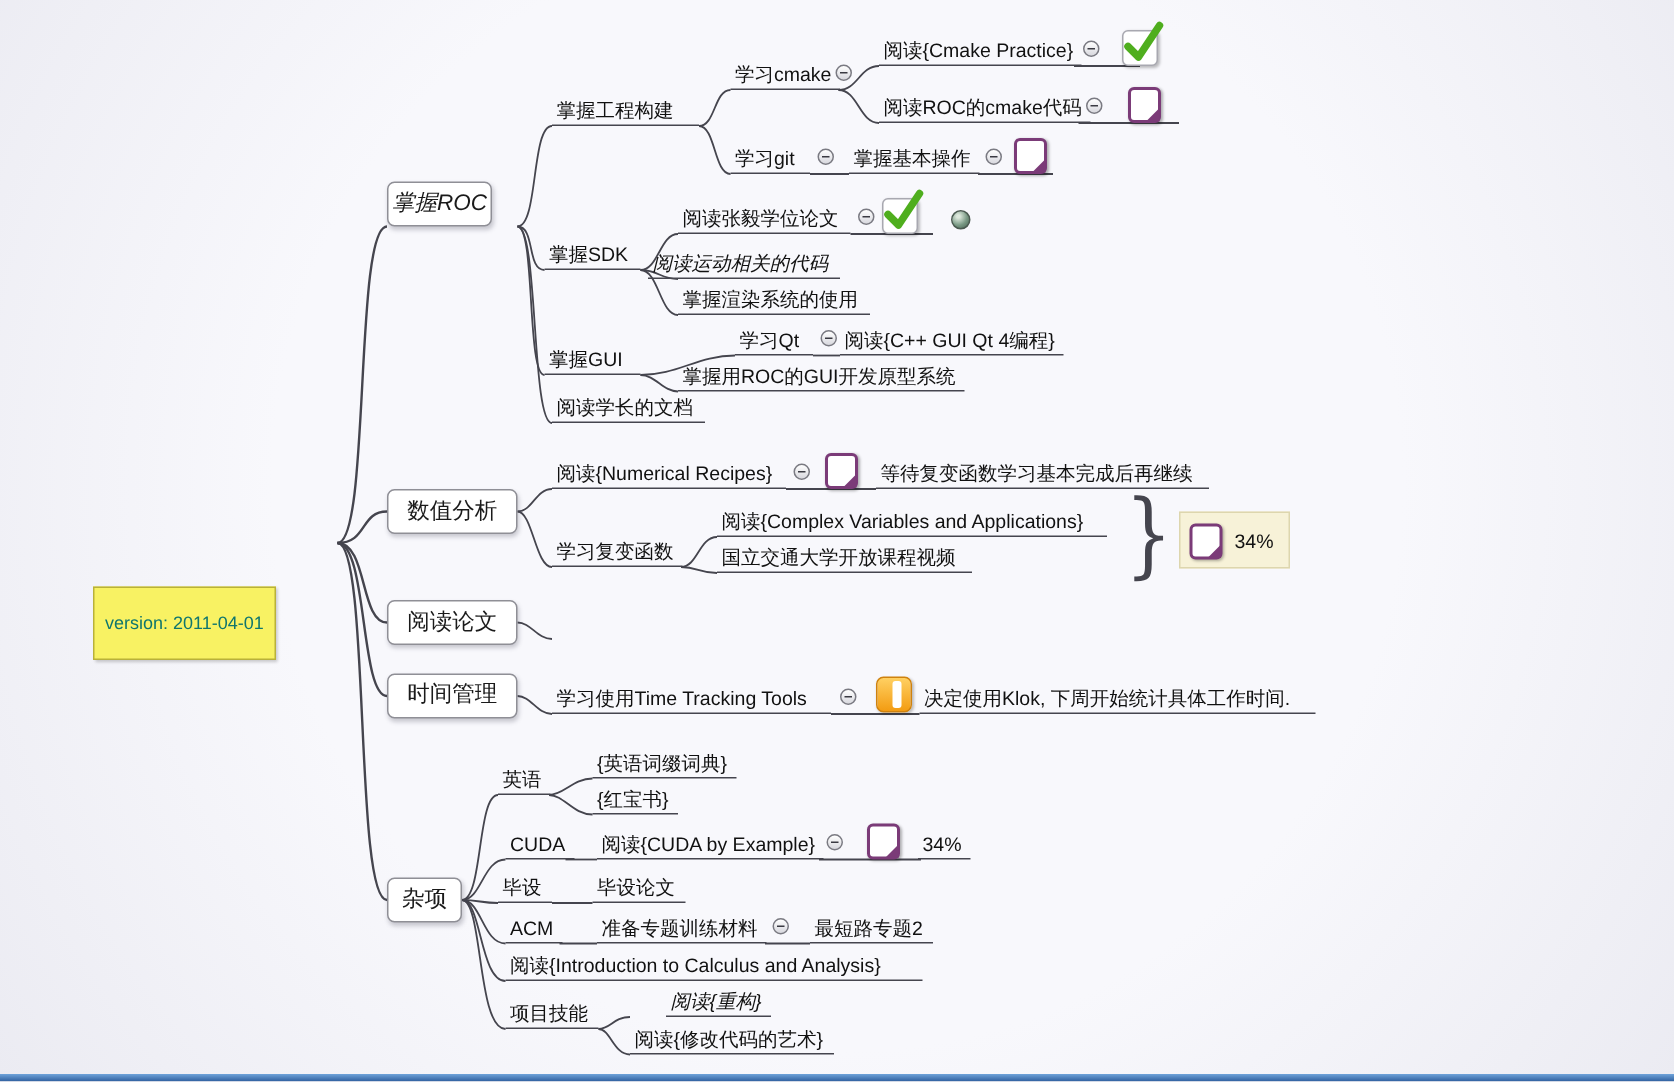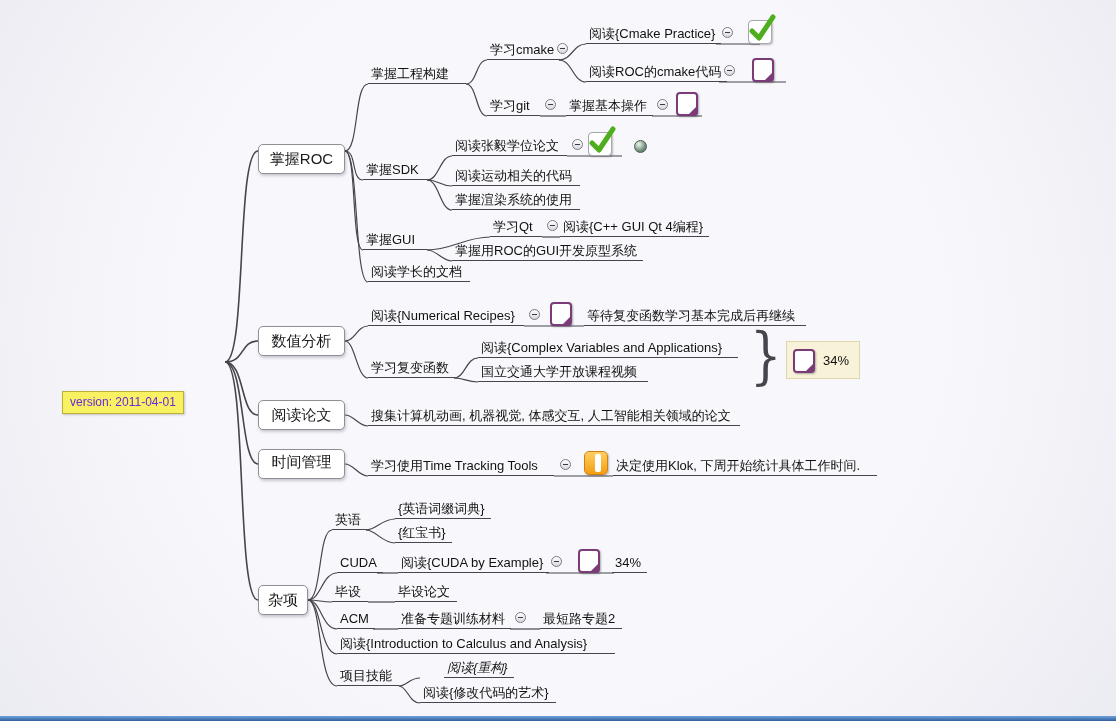--- a/index.html
+++ b/index.html
@@ -16,21 +16,21 @@
     position:absolute; left:18px; top:334px; width:207px; height:56px; box-sizing:border-box;
     background:linear-gradient(180deg,#dcedfb 0%,#b7d9f2 50%,#9ccaeb 100%);
     border:1px solid #7da8cd; border-radius:10px;
     font-size:21px; font-weight:bold; color:#3a5577;
     text-align:center; line-height:54px;
     box-shadow:2px 3px 5px rgba(50,60,90,.30);
   }
   .version-tag {
     position:absolute; left:62px; top:391px;
     background:#f8f263; border:1px solid #b9b139;
-    font-size:12px; line-height:15px; padding:3px 7px; color:#6d28d9;
+    font-size:12px; line-height:15px; padding:16px 7px; color:#0f766e;
     box-shadow:1px 1px 2px rgba(0,0,0,.2);
   }
   .topic {
     position:absolute; box-sizing:border-box; height:30px;
     background:#fff; border:1px solid #8f8f96; border-radius:5px;
     font-size:15px; color:#1a1a1a; text-align:center; line-height:28px;
     box-shadow:1px 2px 3px rgba(60,60,80,.25); white-space:nowrap;
   }
   .leaf {
     position:absolute; box-sizing:border-box; white-space:nowrap;
@@ -138,54 +138,53 @@
     <path d="M719,82 L786,82"></path>
     <path d="M652,116 L702,116"></path>
     <path d="M567,156 L622,156"></path>
     <path d="M524,326 L584,326"></path>
     <path d="M554,476 L613,476"></path>
     <path d="M546,573 L614,573"></path>
   </svg>
 
   <div class="version-tag">version: 2011-04-01</div>
 
-  <div class="topic" style="left:258px;top:144px;width:87px;">掌握ROC</div>
+  <div class="topic" style="left:258px;top:121px;width:70px;font-style:italic;">掌握ROC</div>
   <div class="topic" style="left:258px;top:326px;width:87px;">数值分析</div>
   <div class="topic" style="left:258px;top:400px;width:87px;">阅读论文</div>
   <div class="topic" style="left:258px;top:449px;width:87px;font-family:Liberation Mono, monospace;">时间管理</div>
   <div class="topic" style="left:258px;top:585px;width:50px;">杂项</div>
 
   <div class="leaf" style="left:368px;top:64px;min-width:98px;">掌握工程构建</div>
   <div class="leaf" style="left:487px;top:40px;min-width:72px;">学习cmake</div>
   <div class="leaf" style="left:586px;top:24px;min-width:130px;">阅读{Cmake Practice}</div>
   <div class="leaf" style="left:586px;top:62px;min-width:133px;">阅读ROC的cmake代码</div>
   <div class="leaf" style="left:487px;top:96px;min-width:53px;">学习git</div>
   <div class="leaf" style="left:566px;top:96px;min-width:86px;">掌握基本操作</div>
   <div class="leaf" style="left:363px;top:160px;min-width:64px;">掌握SDK</div>
   <div class="leaf" style="left:452px;top:136px;min-width:115px;">阅读张毅学位论文</div>
-  <div class="leaf" style="left:452px;top:166px;min-width:128px;">阅读运动相关的代码</div>
+  <div class="leaf" style="left:432px;top:166px;min-width:128px;font-style:italic;">阅读运动相关的代码</div>
   <div class="leaf" style="left:452px;top:190px;min-width:128px;">掌握渲染系统的使用</div>
   <div class="leaf" style="left:363px;top:230px;min-width:64px;">掌握GUI</div>
   <div class="leaf" style="left:490px;top:217px;min-width:52px;">学习Qt</div>
   <div class="leaf" style="left:560px;top:217px;min-width:130px;">阅读{C++ GUI Qt 4编程}</div>
   <div class="leaf" style="left:452px;top:241px;min-width:190px;">掌握用ROC的GUI开发原型系统</div>
   <div class="leaf" style="left:368px;top:262px;min-width:102px;">阅读学长的文档</div>
 
   <div class="leaf" style="left:368px;top:306px;min-width:156px;">阅读{Numerical Recipes}</div>
   <div class="leaf" style="left:584px;top:306px;min-width:222px;">等待复变函数学习基本完成后再继续</div>
   <div class="leaf" style="left:368px;top:358px;min-width:86px;">学习复变函数</div>
   <div class="leaf" style="left:478px;top:338px;min-width:260px;">阅读{Complex Variables and Applications}</div>
   <div class="leaf" style="left:478px;top:362px;min-width:170px;">国立交通大学开放课程视频</div>
   <div class="brace" style="left:746px;top:330px;">}</div>
   <div class="progress-box" style="left:786px;top:341px;width:74px;height:38px;">
     <span class="note-icon" style="left:6px;top:7px;"></span>
     <span class="progress-label" style="left:36px;top:11px;">34%</span>
   </div>
 
-  <div class="leaf" style="left:368px;top:406px;min-width:372px;">搜集计算机动画, 机器视觉, 体感交互, 人工智能相关领域的论文</div>
 
   <div class="leaf" style="left:368px;top:456px;min-width:186px;">学习使用Time Tracking Tools</div>
   <div class="leaf" style="left:613px;top:456px;min-width:264px;">决定使用Klok, 下周开始统计具体工作时间.</div>
 
   <div class="leaf" style="left:332px;top:510px;min-width:34px;">英语</div>
   <div class="leaf" style="left:395px;top:499px;min-width:96px;">{英语词缀词典}</div>
   <div class="leaf" style="left:395px;top:523px;min-width:56px;">{红宝书}</div>
   <div class="leaf" style="left:337px;top:553px;min-width:40px;">CUDA</div>
   <div class="leaf" style="left:398px;top:553px;min-width:148px;">阅读{CUDA by Example}</div>
   <div class="leaf" style="left:612px;top:553px;min-width:34px;">34%</div>

